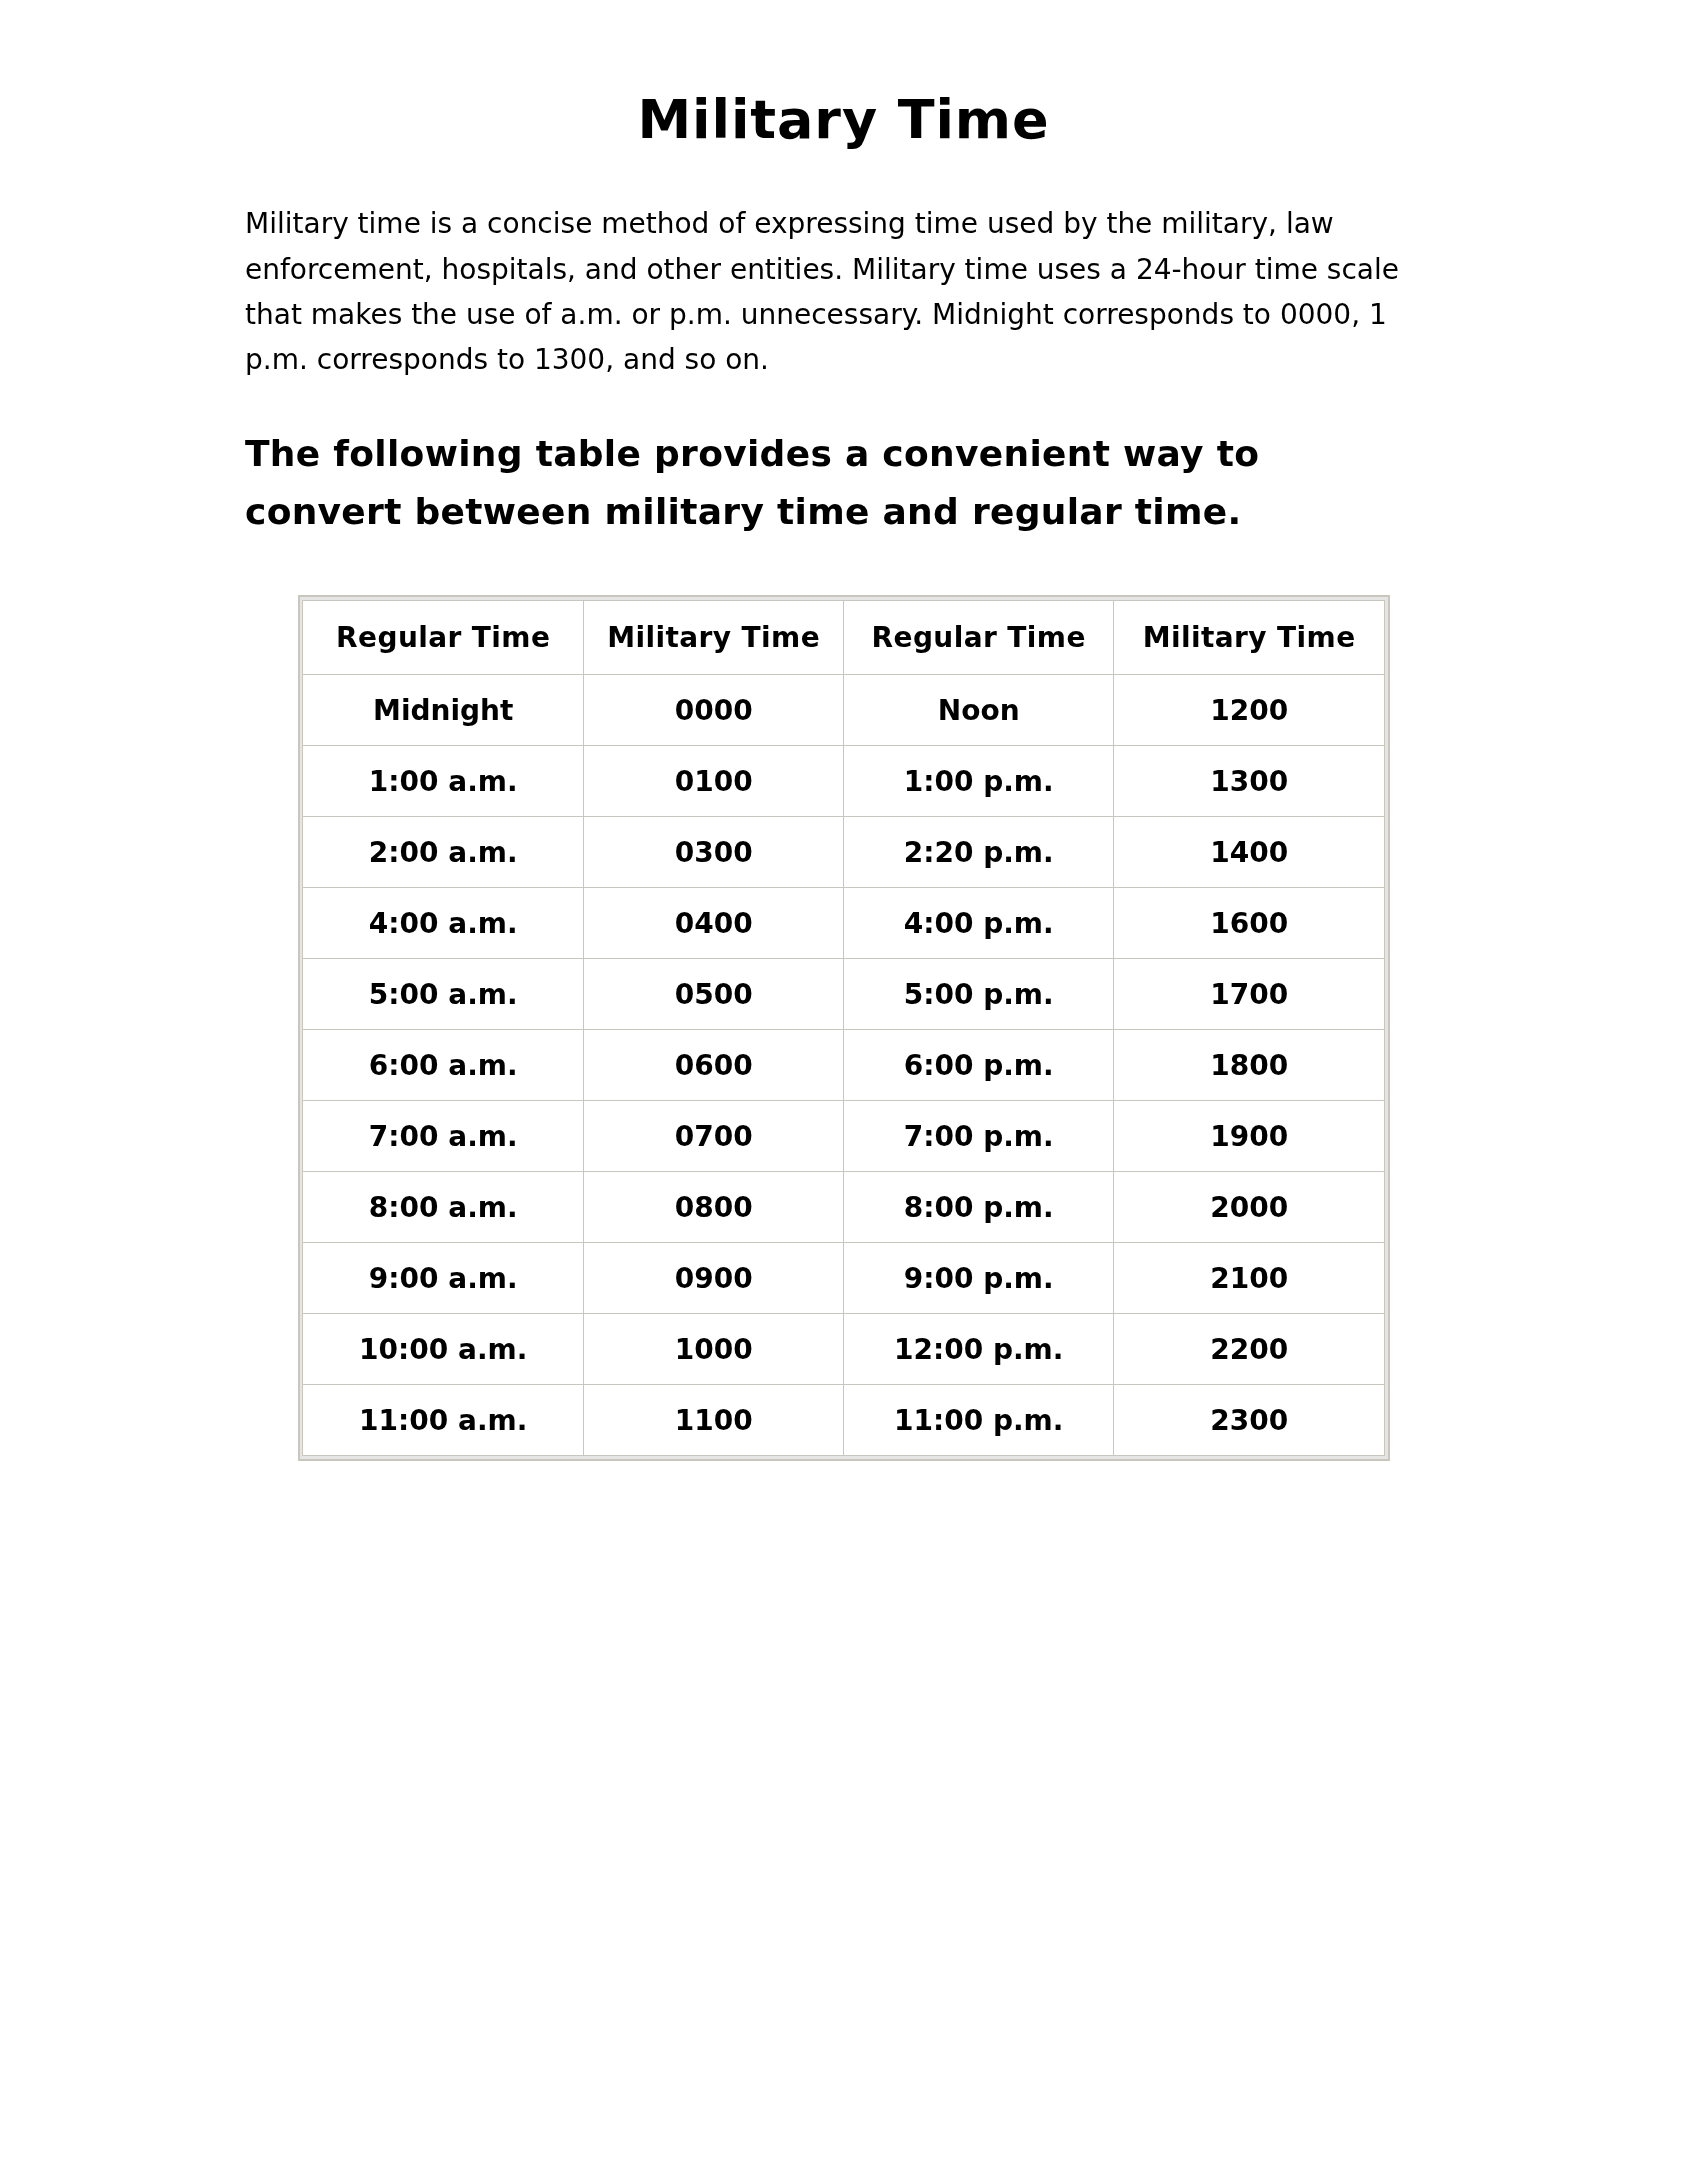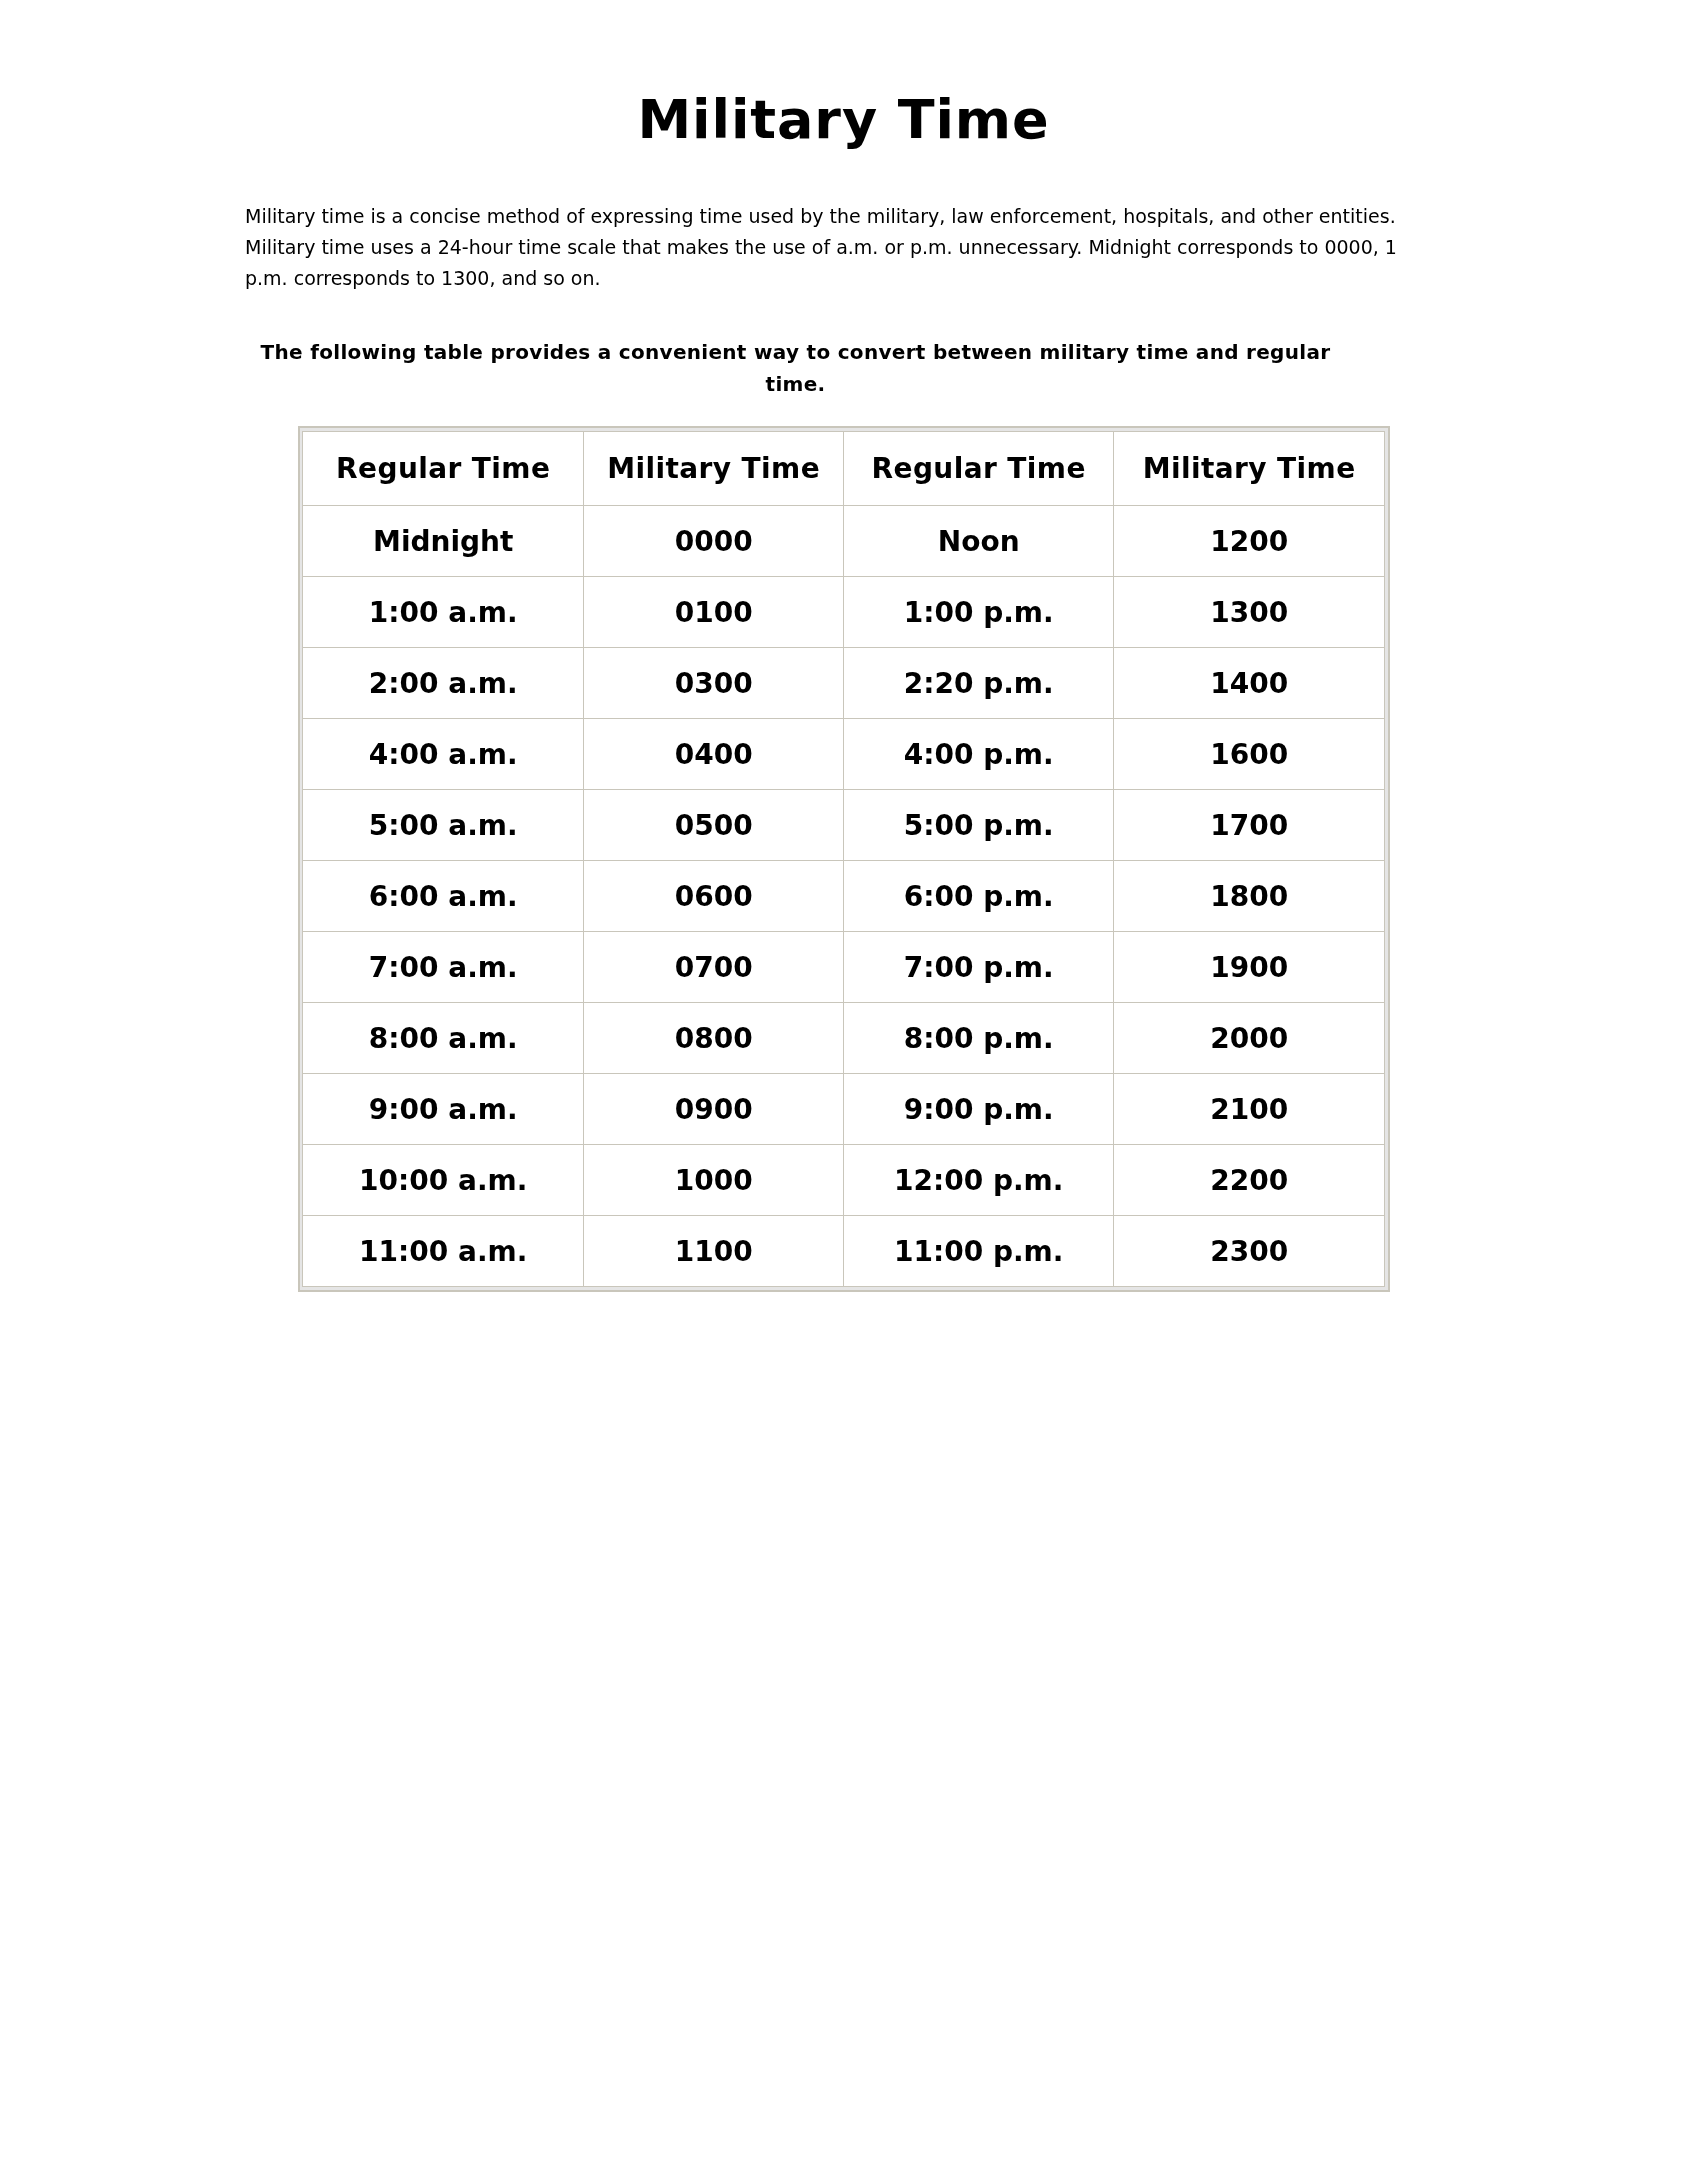--- a/index.html
+++ b/index.html
@@ -25,33 +25,32 @@
   }
   .doc-title {
     text-align: center;
     font-size: 54px;
     font-weight: bold;
     letter-spacing: 0.9px;
     margin: 0 0 52px 0;
     line-height: 1.1;
   }
   .intro-paragraph {
-    font-size: 19px;
+    font-size: 28px;
     line-height: 1.62;
     margin: 0 0 42px 0;
     max-width: 1179px;
   }
   .lead-paragraph {
-    font-size: 20px;
+    font-size: 36px;
     font-weight: bold;
     line-height: 1.62;
-    margin: 0 0 26px 0;
+    margin: 0 0 54px 0;
     max-width: 1101px;
     letter-spacing: 0.3px;
-    text-align: center;
   }
   .table-wrap {
     margin: 0 auto;
     width: 1092px;
     border: 2.6px solid #c9c6bb;
     padding: 2.6px;
     box-sizing: border-box;
     background: #e5e5e5;
   }
   table.time-table {

